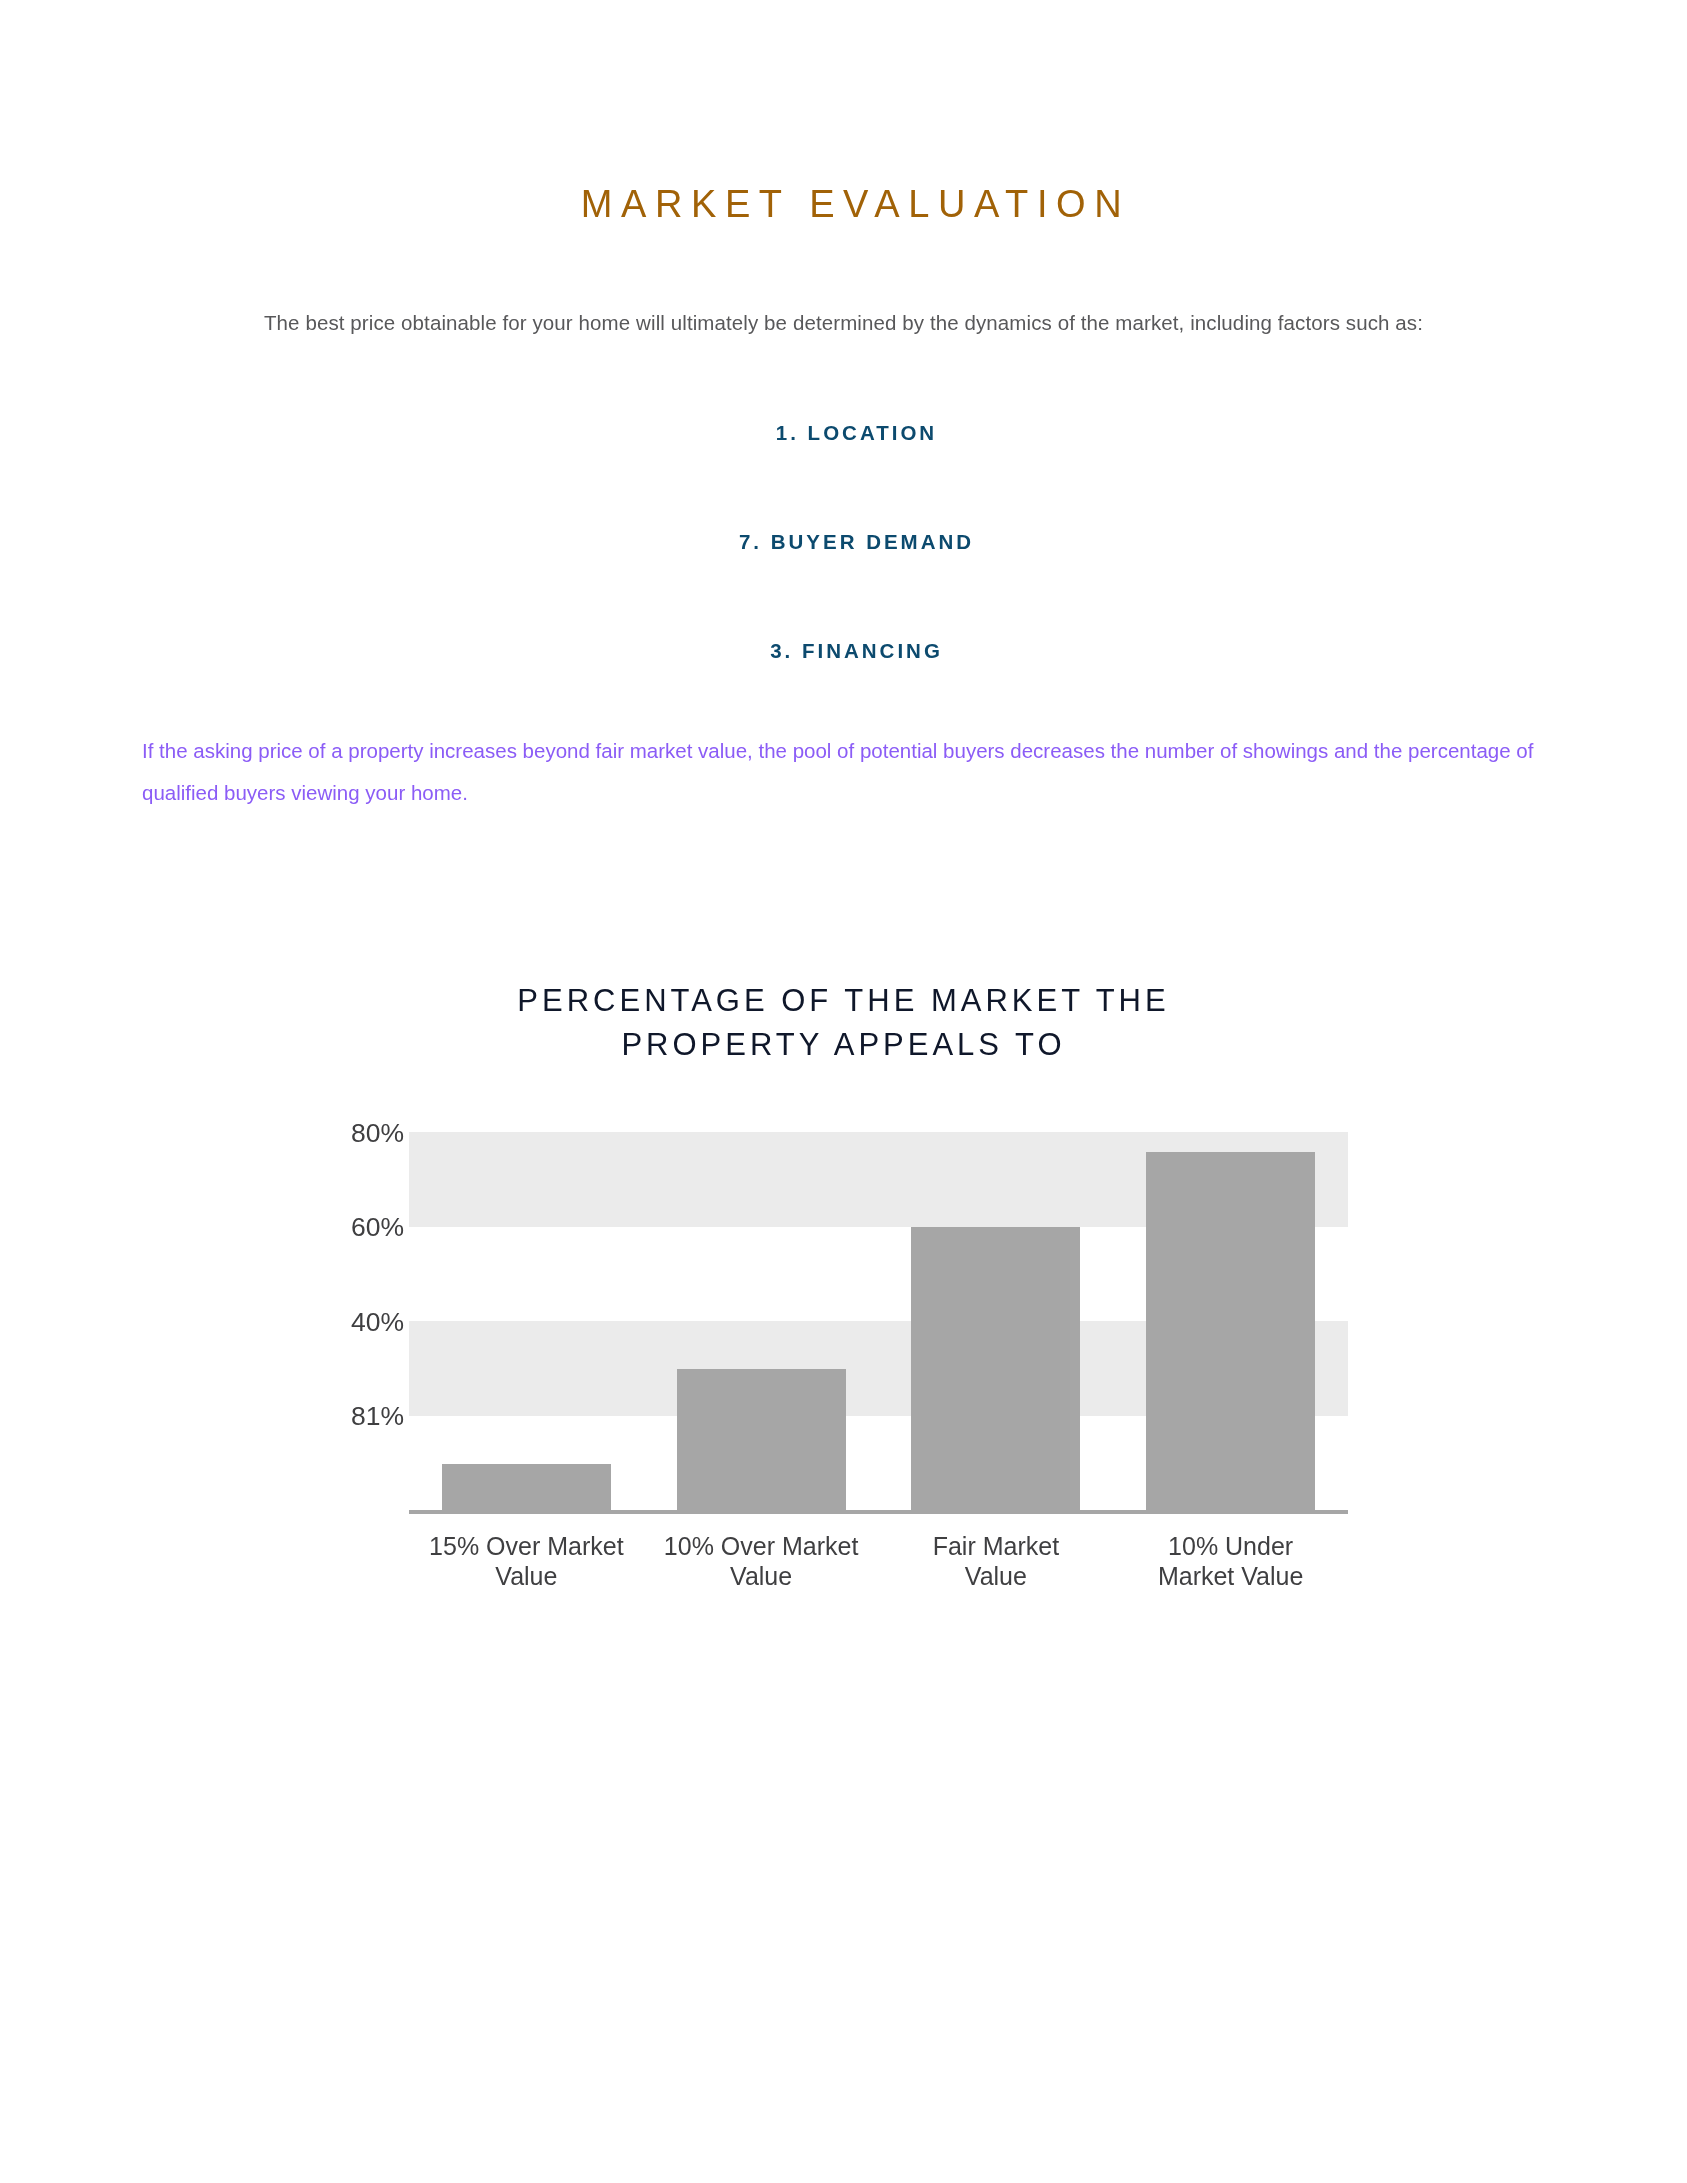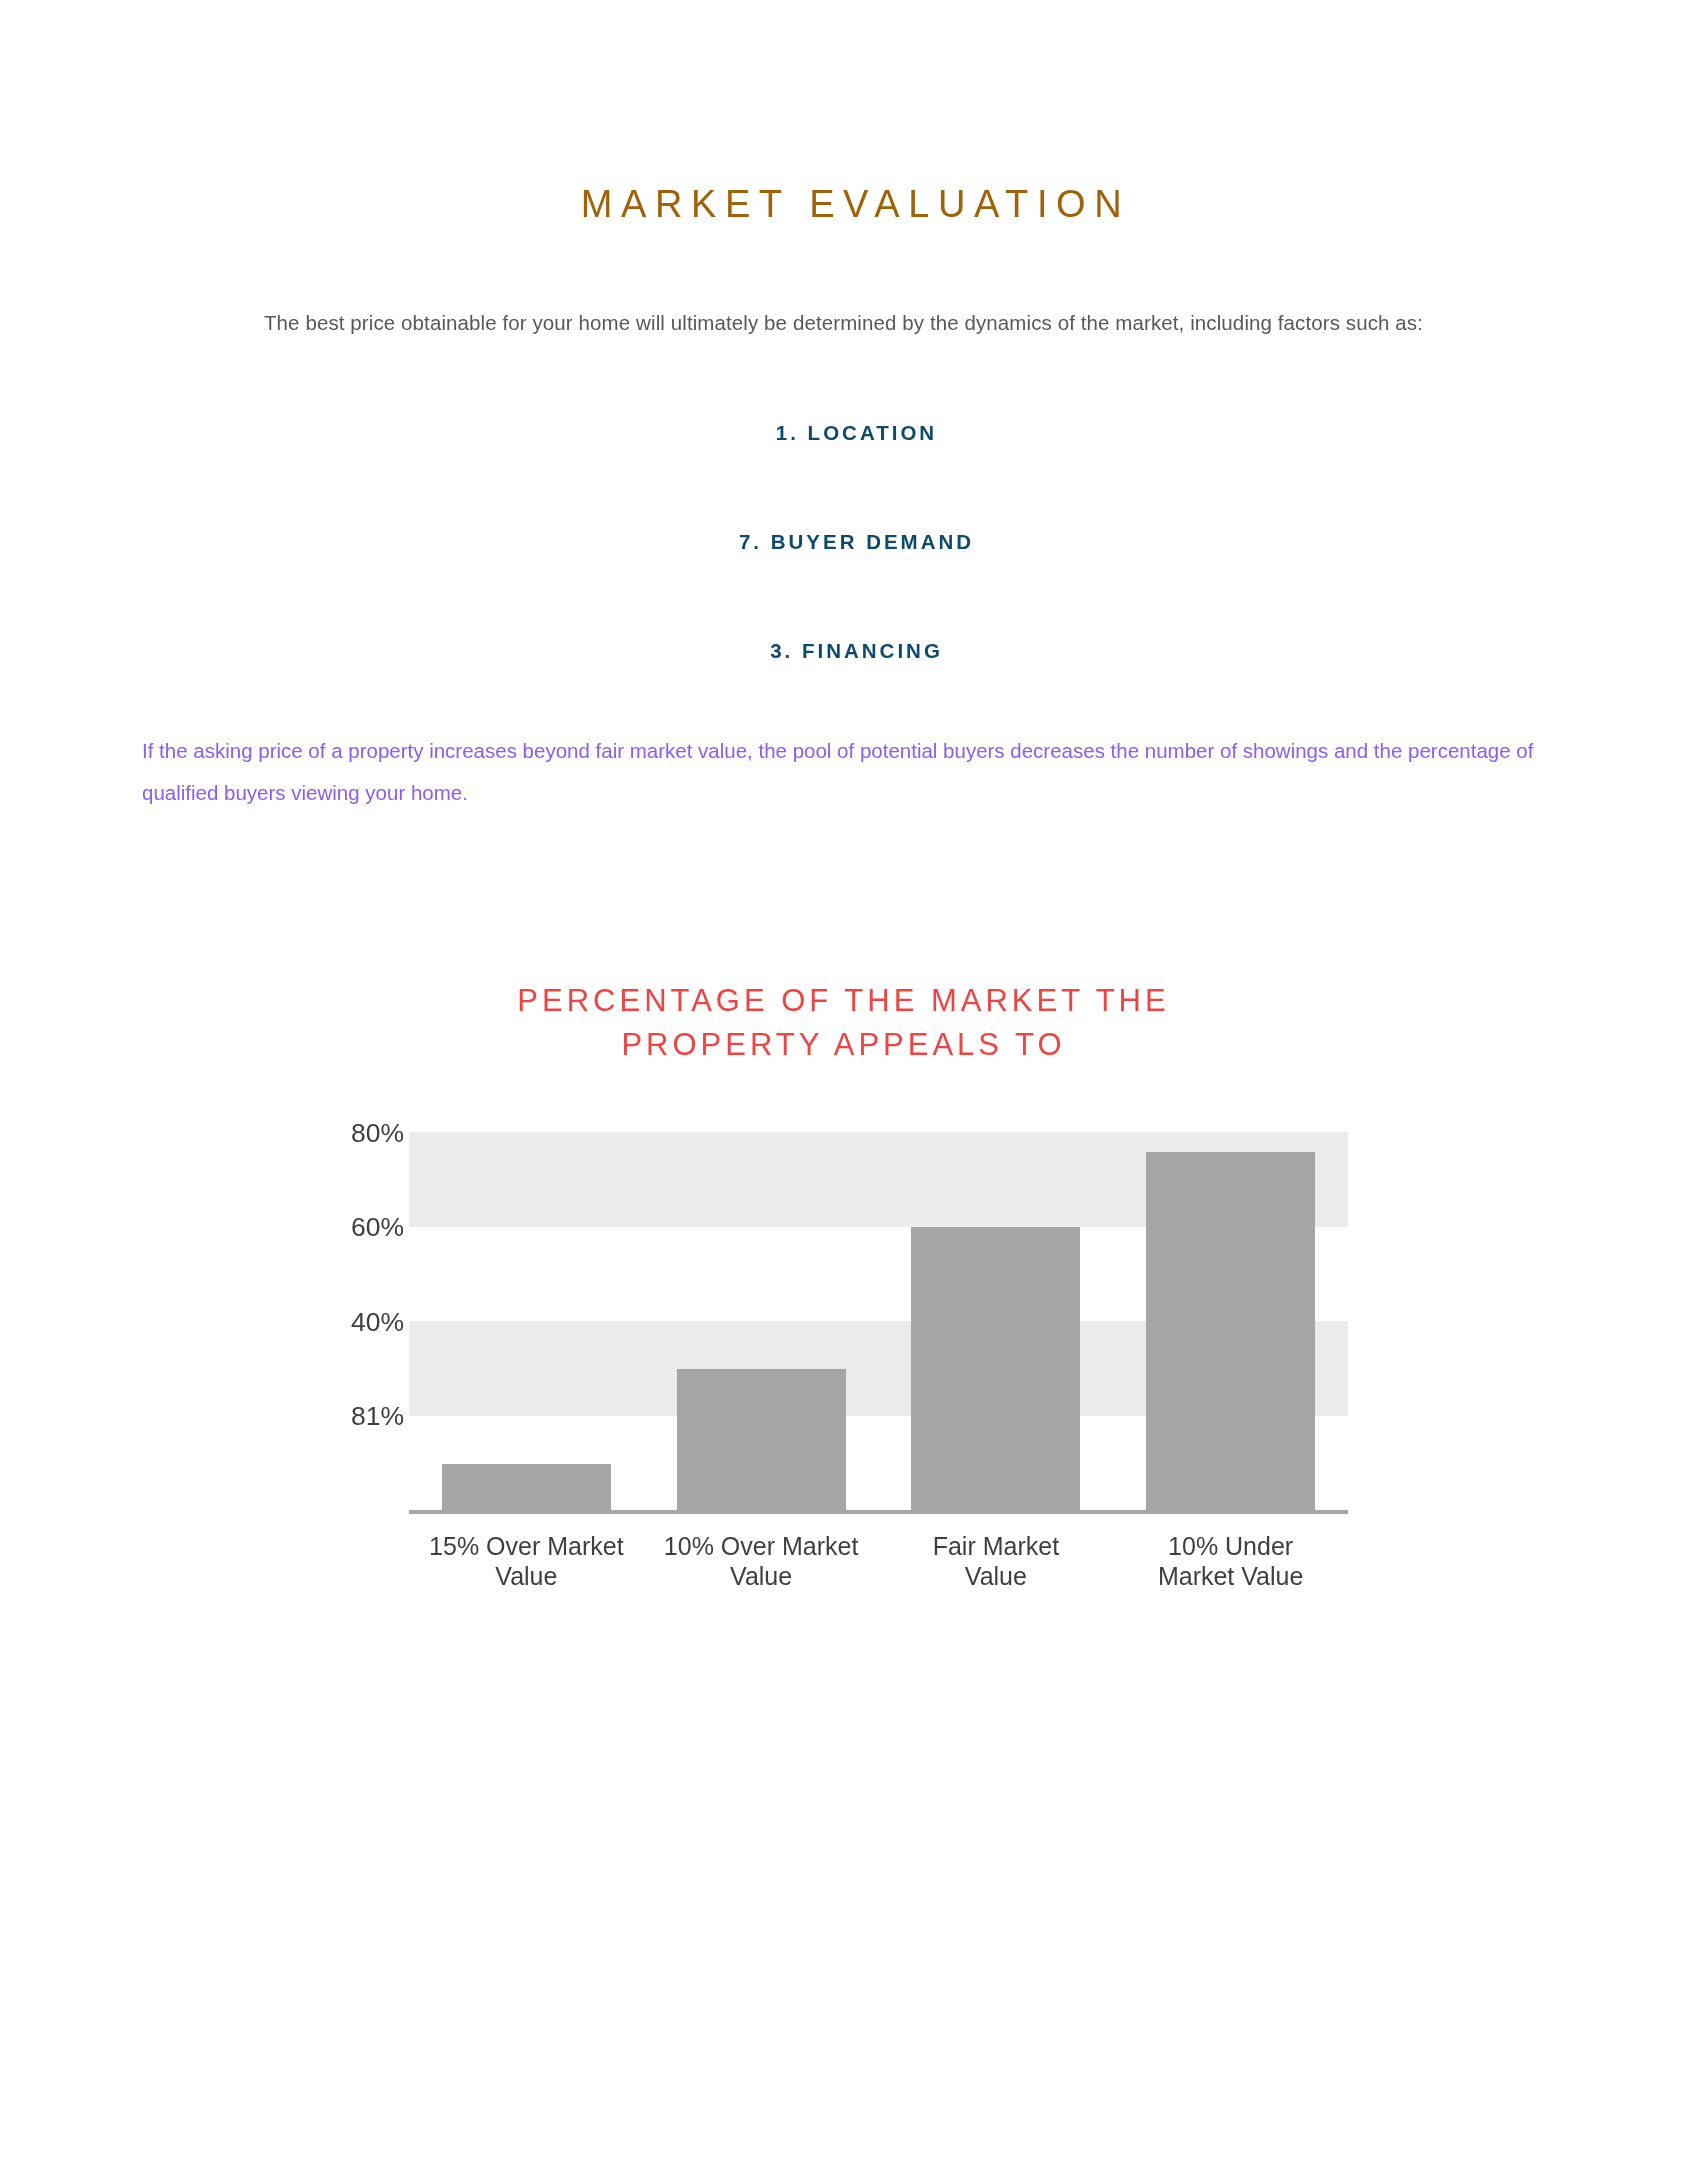--- a/index.html
+++ b/index.html
@@ -57,21 +57,21 @@
 
   
   .chart-block{position:absolute;top:979px;left:0;width:1687px;}
 
   .chart-title{
     width:1687px;
     text-align:center;
     font-size:31px;
     font-weight:300;
     letter-spacing:4px;
-    color:#ef4444;
+    color:#0f172a;
     line-height:44px;
   }
   .chart-title .line{display:block;}
 
   .chart-area{
     position:absolute;
     top:119px;left:0;width:1687px;height:437px;margin-top:16px;
   }
 
   

